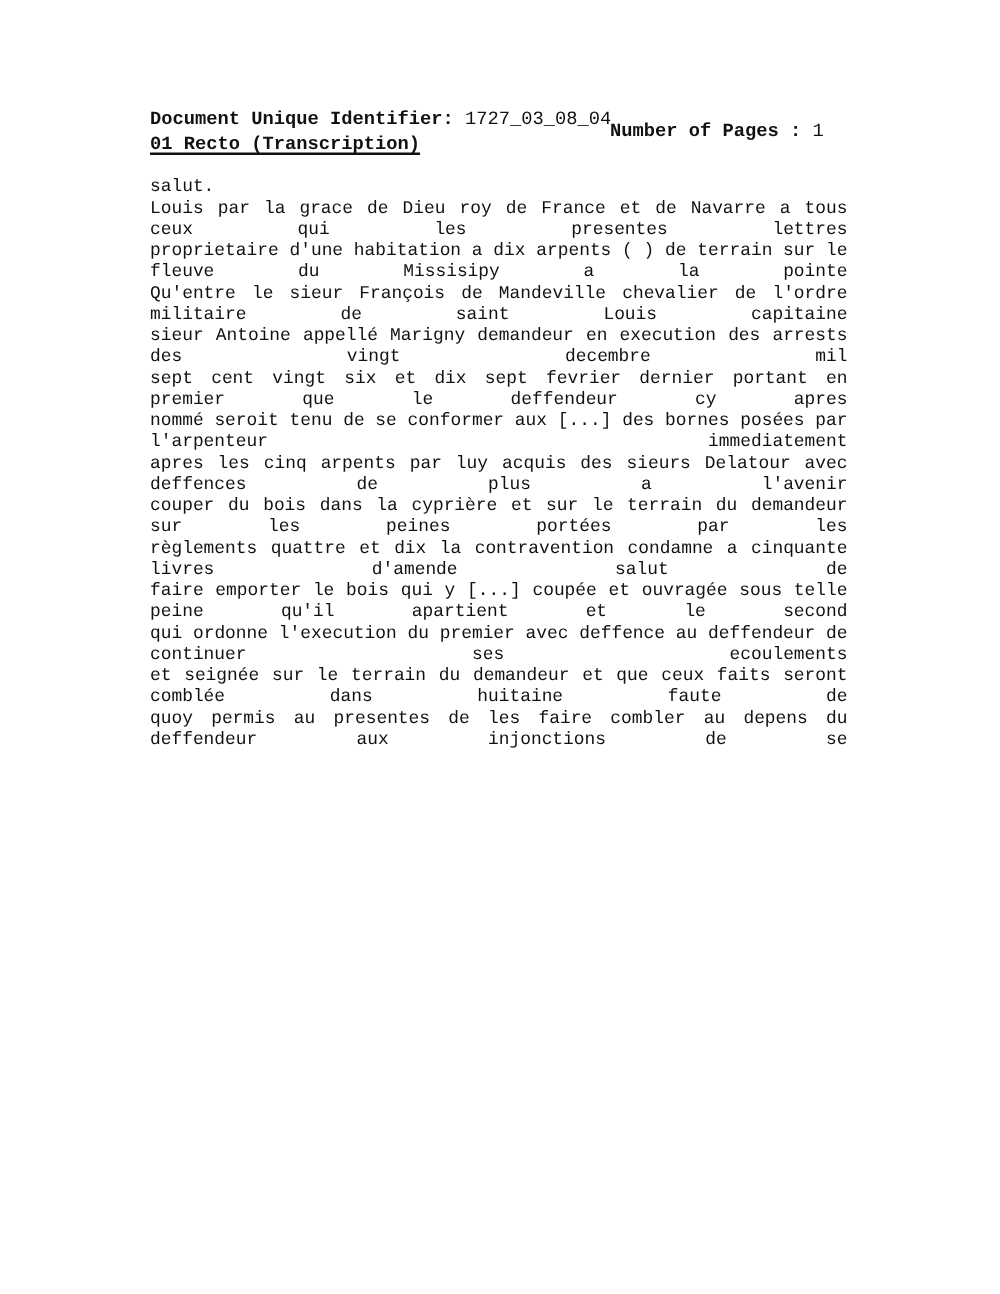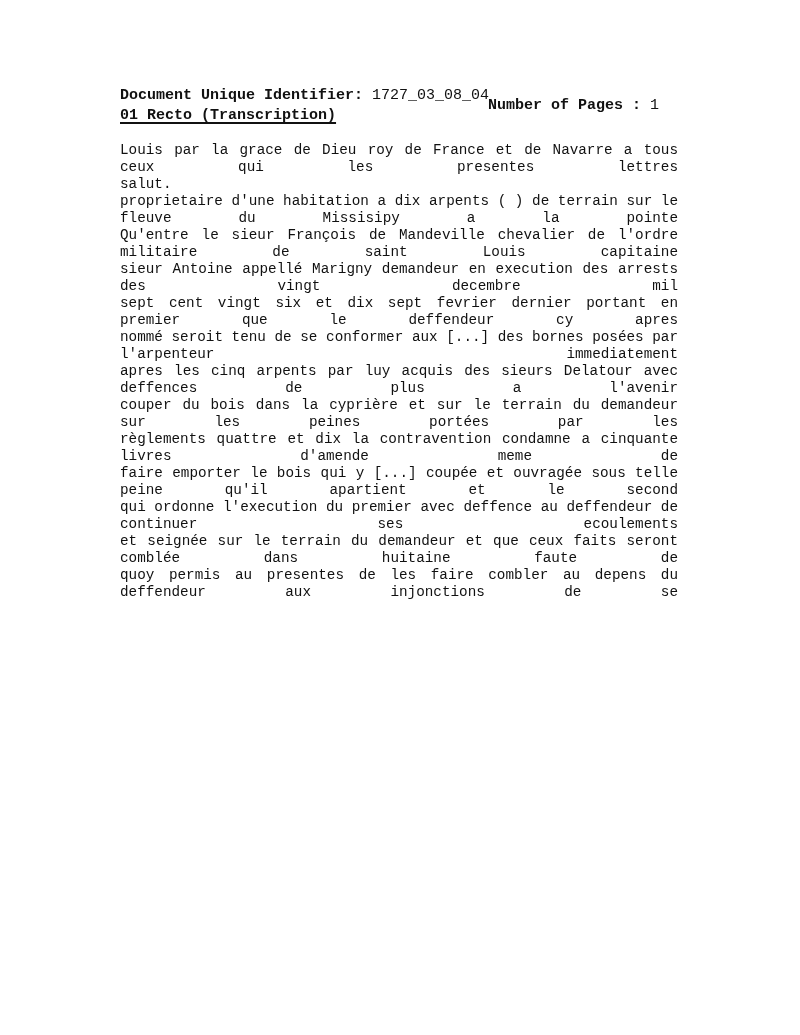--- a/index.html
+++ b/index.html
@@ -67,30 +67,30 @@
   <div class="content">
 
     <div class="header-row">
       <span><span class="b">Document Unique Identifier:</span> <span>1727_03_08_04</span></span>
       <span class="hdr-pages"><span class="b">Number of Pages :</span> <span>1</span></span>
     </div>
 
     <div class="heading">01 Recto (Transcription)</div>
 
     <div class="body-text" id="transcription">
+        <div class="tline tlast">salut.</div>
         <div class="tline">Louis par la grace de Dieu roy de France et de Navarre a tous ceux qui les presentes lettres</div>
-        <div class="tline tlast">salut.</div>
         <div class="tline">proprietaire d'une habitation a dix arpents ( ) de terrain sur le fleuve du Missisipy a la pointe</div>
         <div class="tline">Qu'entre le sieur François de Mandeville chevalier de l'ordre militaire de saint Louis capitaine</div>
         <div class="tline">sieur Antoine appellé Marigny demandeur en execution des arrests des vingt decembre mil</div>
         <div class="tline">sept cent vingt six et dix sept fevrier dernier portant en premier que le deffendeur cy apres</div>
         <div class="tline">nommé seroit tenu de se conformer aux [...] des bornes posées par l'arpenteur immediatement</div>
         <div class="tline">apres les cinq arpents par luy acquis des sieurs Delatour avec deffences de plus a l'avenir</div>
         <div class="tline">couper du bois dans la cyprière et sur le terrain du demandeur sur les peines portées par les</div>
-        <div class="tline">règlements quattre et dix la contravention condamne a cinquante livres d'amende meme de</div>
+        <div class="tline">règlements quattre et dix la contravention condamne a cinquante livres d'amende salut de</div>
         <div class="tline">faire emporter le bois qui y [...] coupée et ouvragée sous telle peine qu'il apartient et le second</div>
         <div class="tline">qui ordonne l'execution du premier avec deffence au deffendeur de continuer ses ecoulements</div>
         <div class="tline">et seignée sur le terrain du demandeur et que ceux faits seront comblée dans huitaine faute de</div>
         <div class="tline">quoy permis au presentes de les faire combler au depens du deffendeur aux injonctions de se</div>
       </div>
 
   </div>
 </div>
 
 </body></html>

